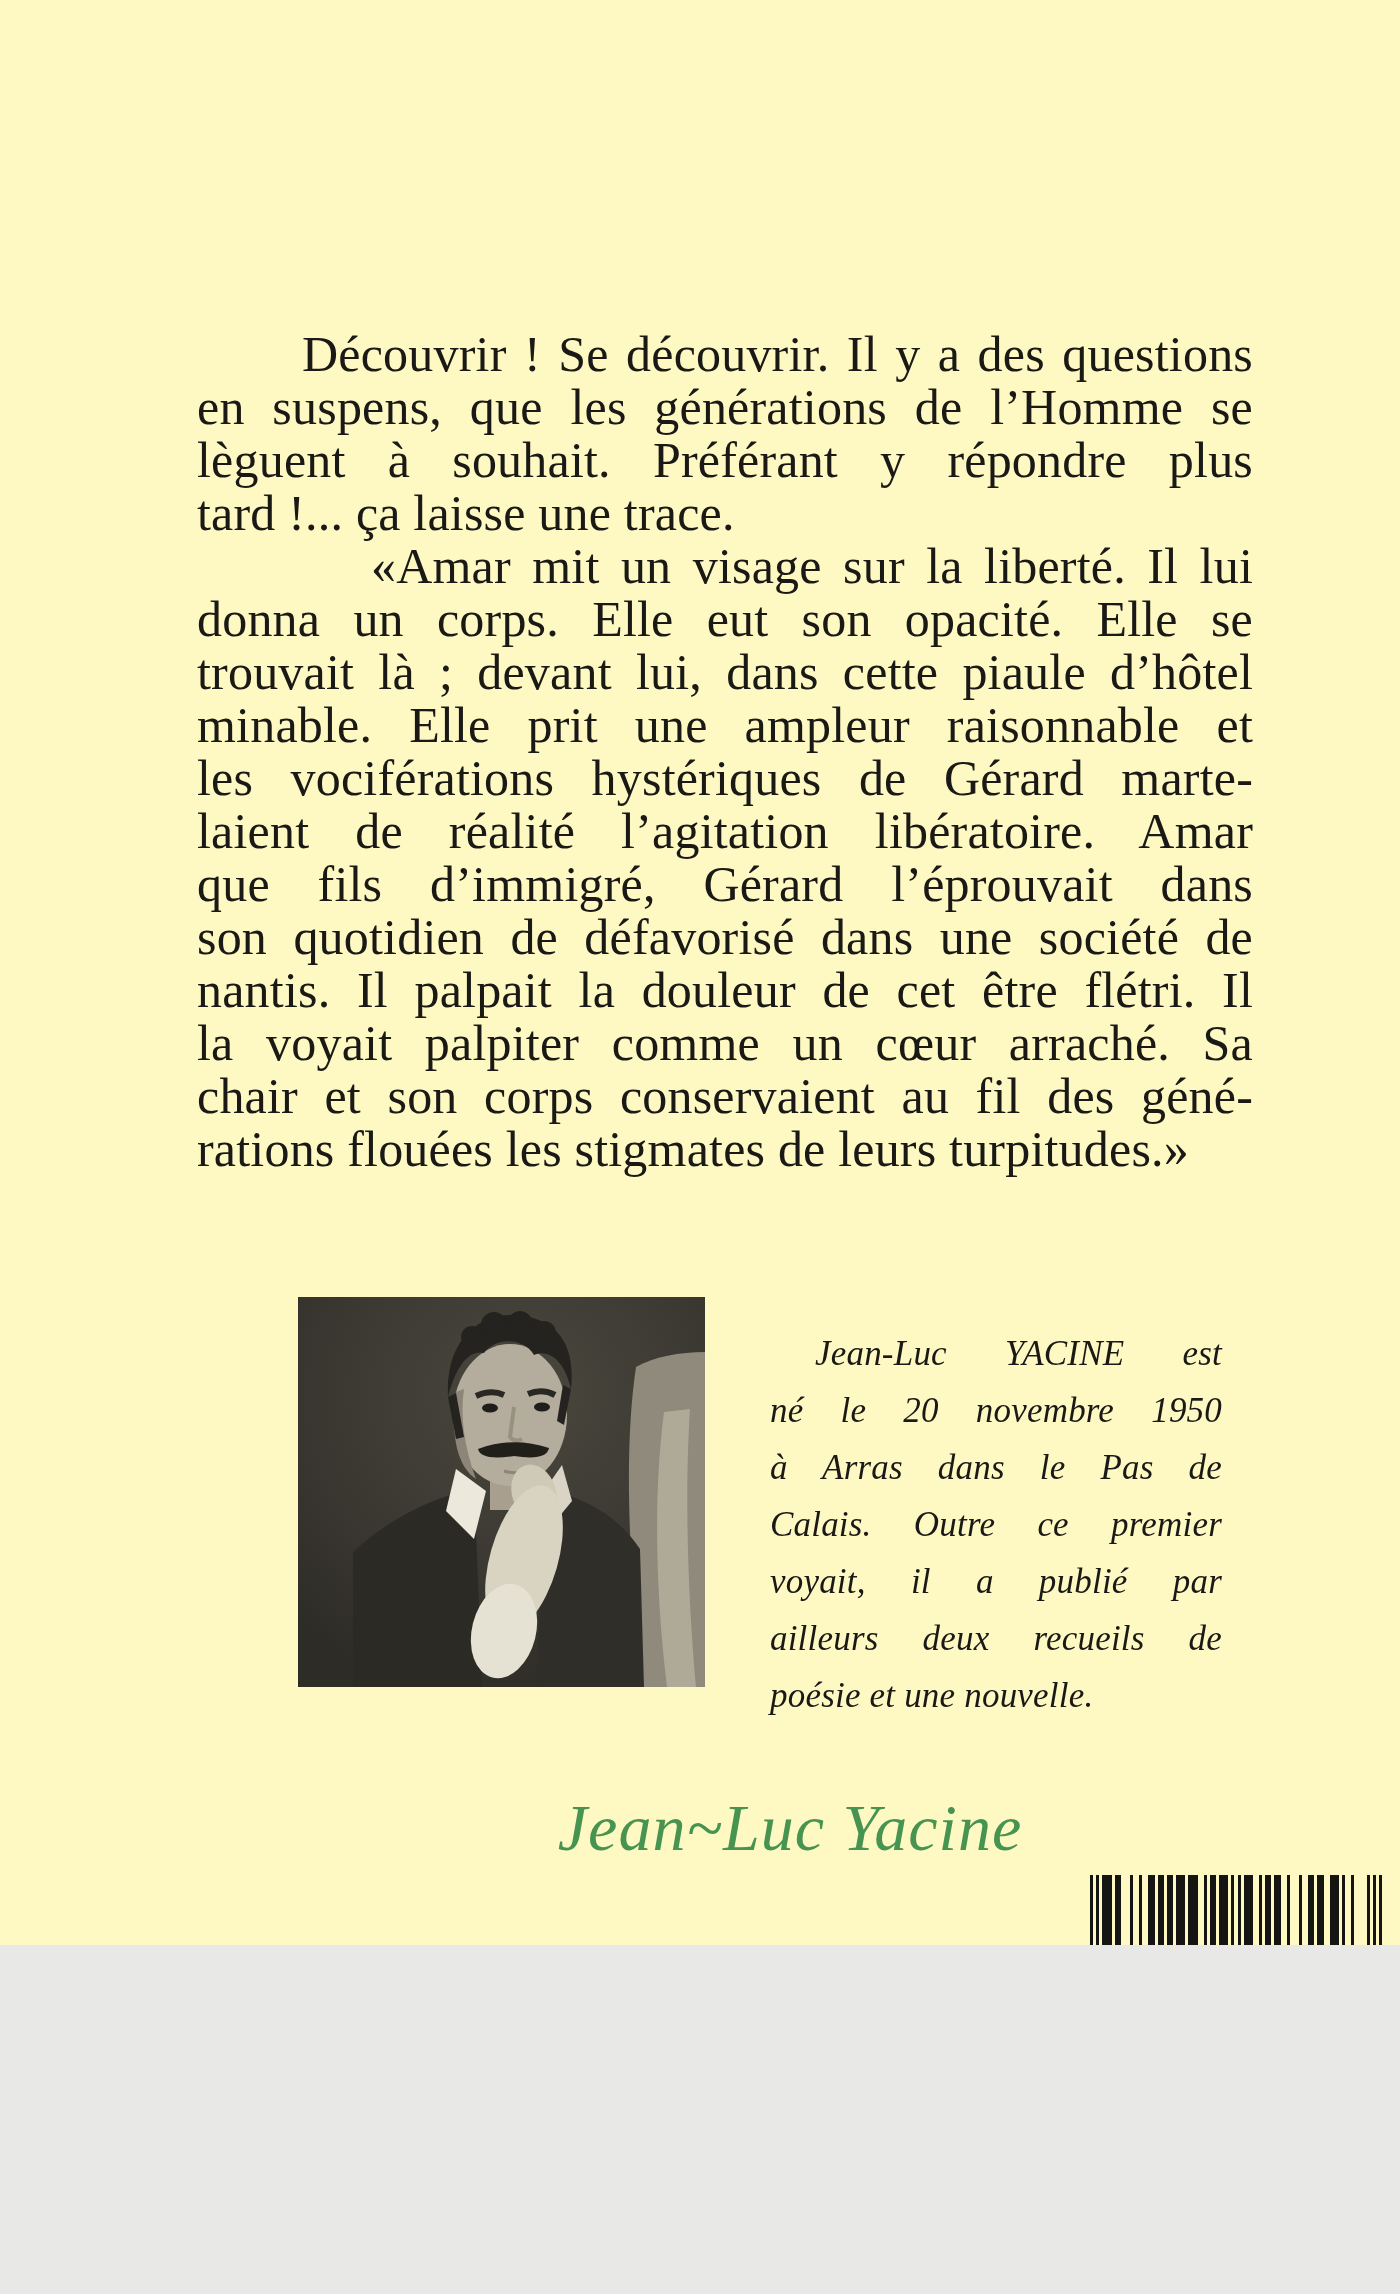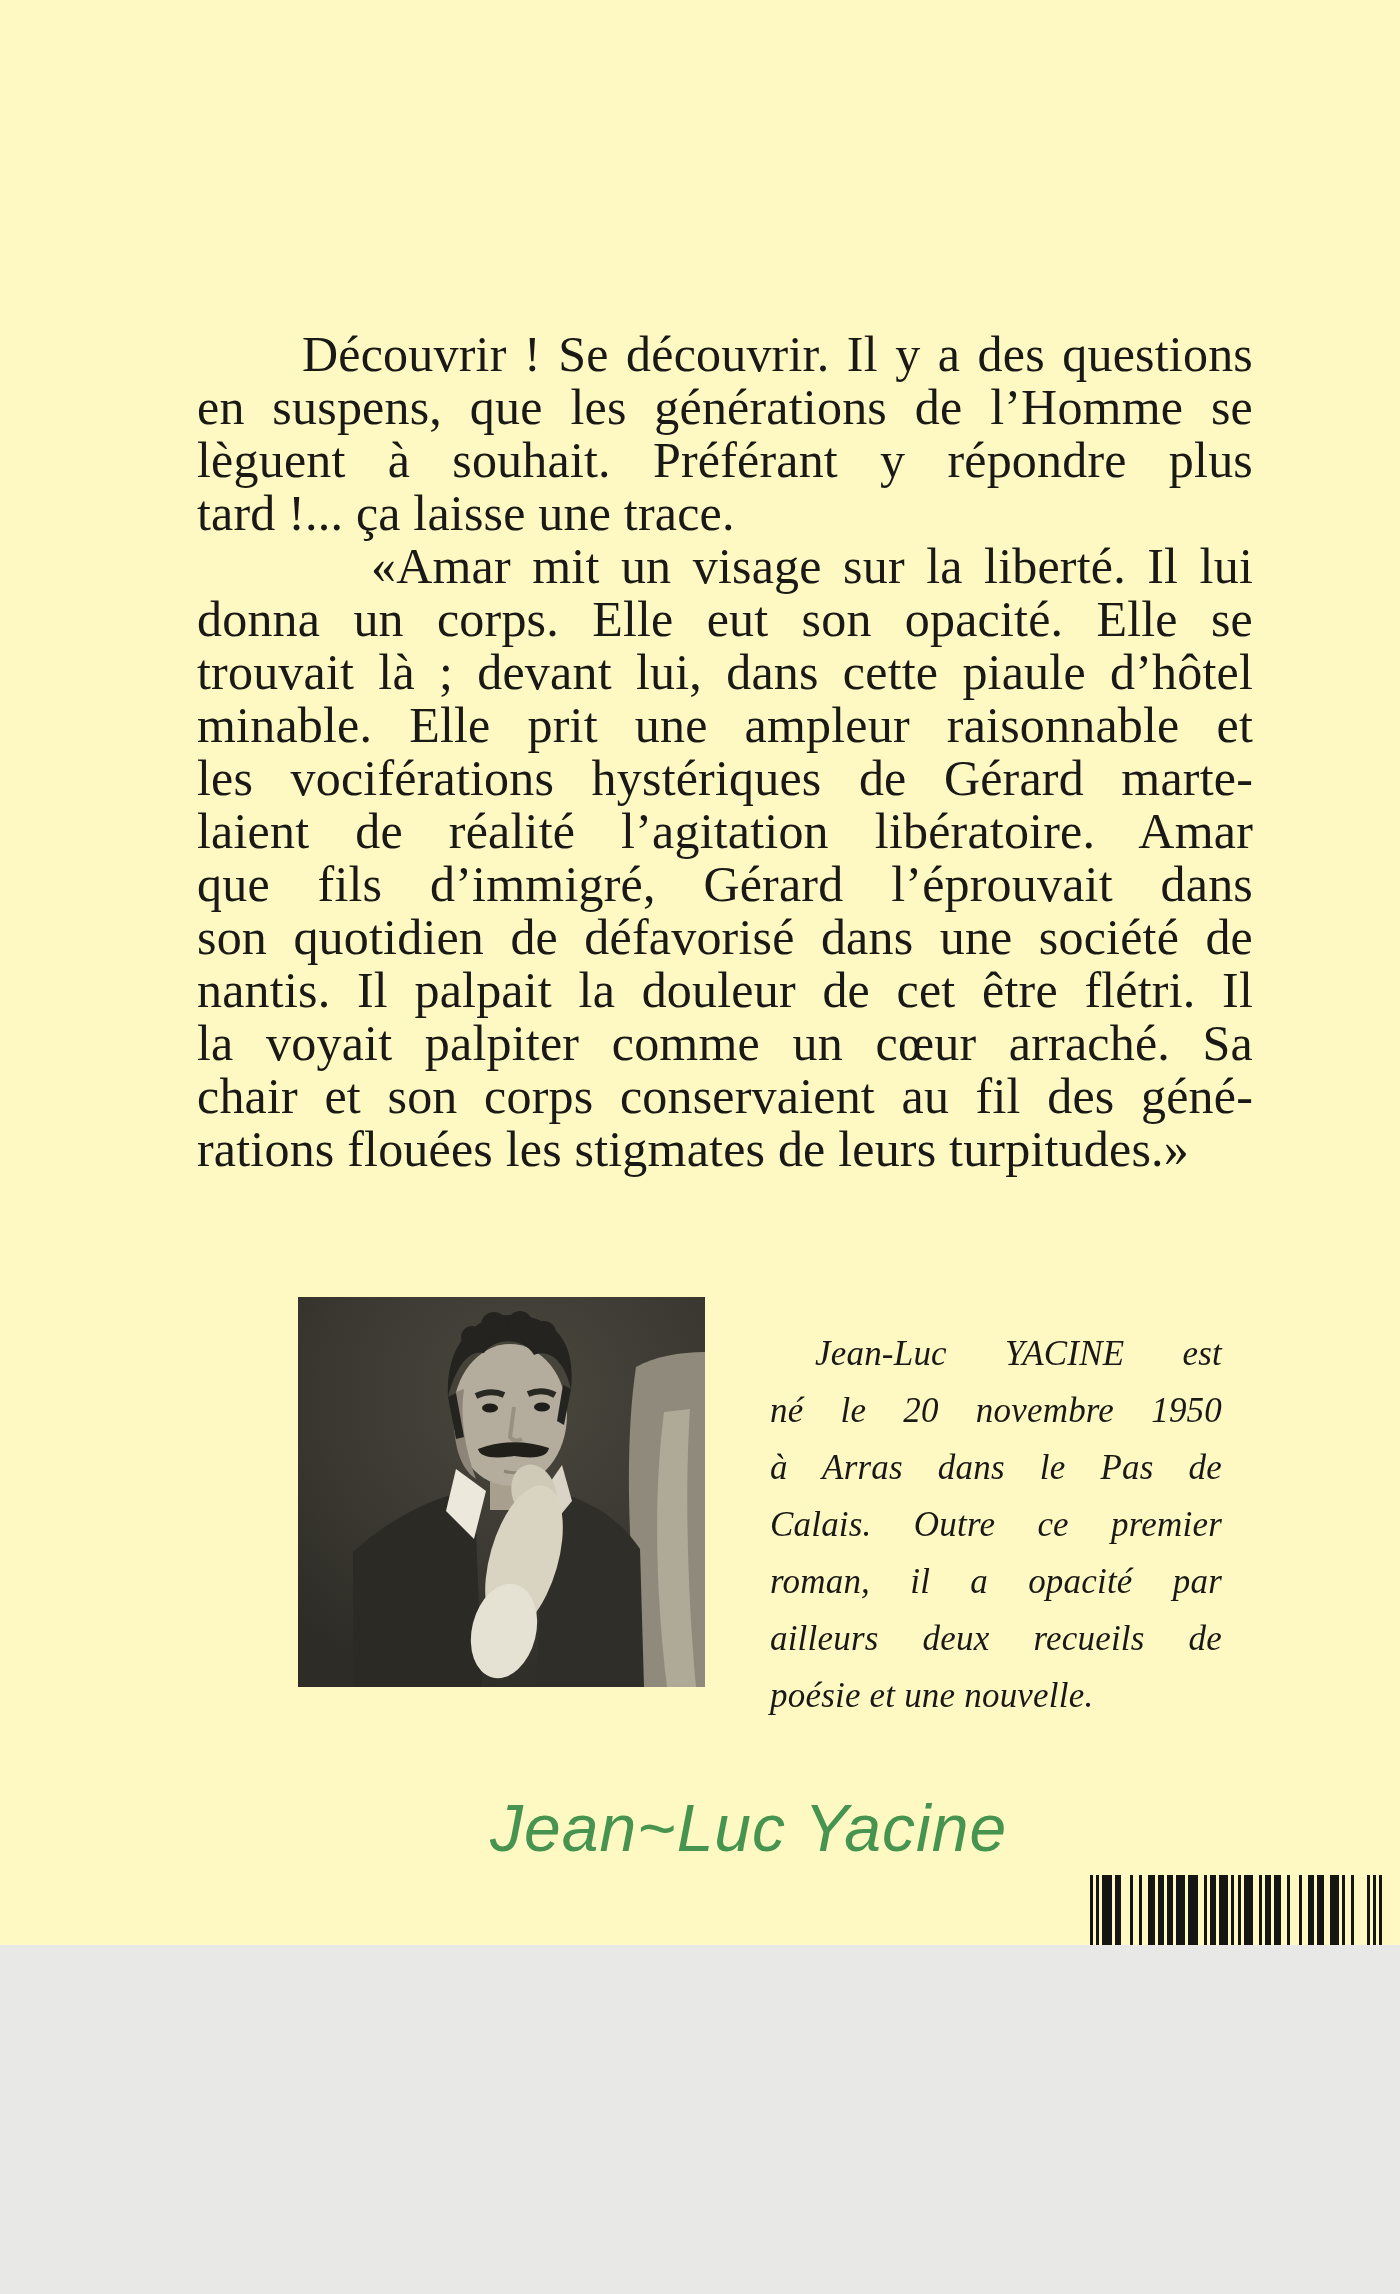--- a/index.html
+++ b/index.html
@@ -28,22 +28,22 @@
   
   .bio-block{position:absolute;left:770px;top:1325px;width:452px;}
   .b-line{
     font-style:italic;font-size:35px;line-height:57px;
     text-align:justify;text-align-last:justify;letter-spacing:0.2px;
   }
   .b-line.left{text-align-last:left;}
   .b-line.indent-a{padding-left:45px;}
   
   .script{
-    position:absolute;left:490px;width:600px;text-align:left;
-    font-family:Liberation Sans, sans-serif;font-style:italic;
+    position:absolute;left:490px;width:600px;text-align:center;
+    font-family:Liberation Serif, serif;font-style:italic;
     color:#479350;line-height:1;white-space:nowrap;
   }
   .script.author{top:1795px;font-size:66px;letter-spacing:1px;}
   .script.title{top:1998px;font-size:72px;letter-spacing:1px;}
   .script.collection{top:2000px;font-size:56px;font-weight:bold;letter-spacing:1px;}
   
   .hatch{
     position:absolute;left:430px;top:2062px;width:560px;height:83px;
     background:repeating-linear-gradient(141deg,#479350 0 4.5px,rgba(0,0,0,0) 4.5px 15.5px);
     clip-path:polygon(7px 81px,72px 3px,555px 3px,490px 81px);
@@ -128,21 +128,21 @@
     <ellipse cx="236" cy="196" rx="22" ry="29" transform="rotate(-18 236 196)" fill="#cfc9b8"></ellipse>
     <ellipse cx="226" cy="262" rx="34" ry="76" transform="rotate(16 226 262)" fill="#d9d3c2"></ellipse>
     <ellipse cx="206" cy="334" rx="32" ry="48" transform="rotate(14 206 334)" fill="#e5e1d3"></ellipse>
   </svg>
 
   <div class="bio-block">
     <div class="b-line indent-a">Jean-Luc YACINE est</div>
     <div class="b-line">né le 20 novembre 1950</div>
     <div class="b-line">à Arras dans le Pas de</div>
     <div class="b-line">Calais. Outre ce premier</div>
-    <div class="b-line">roman, il a opacité par</div>
+    <div class="b-line">voyait, il a publié par</div>
     <div class="b-line">ailleurs deux recueils de</div>
     <div class="b-line left">poésie et une nouvelle.</div>
   </div>
 
   <div class="script author">Jean~Luc Yacine</div>
   <div class="script title">L’escargot’</div>
   <div class="hatch"></div>
 
   <svg class="barcode" viewBox="-30 0 322 172" xmlns="http://www.w3.org/2000/svg">
     <g id="barcode-bars" shape-rendering="crispEdges">

